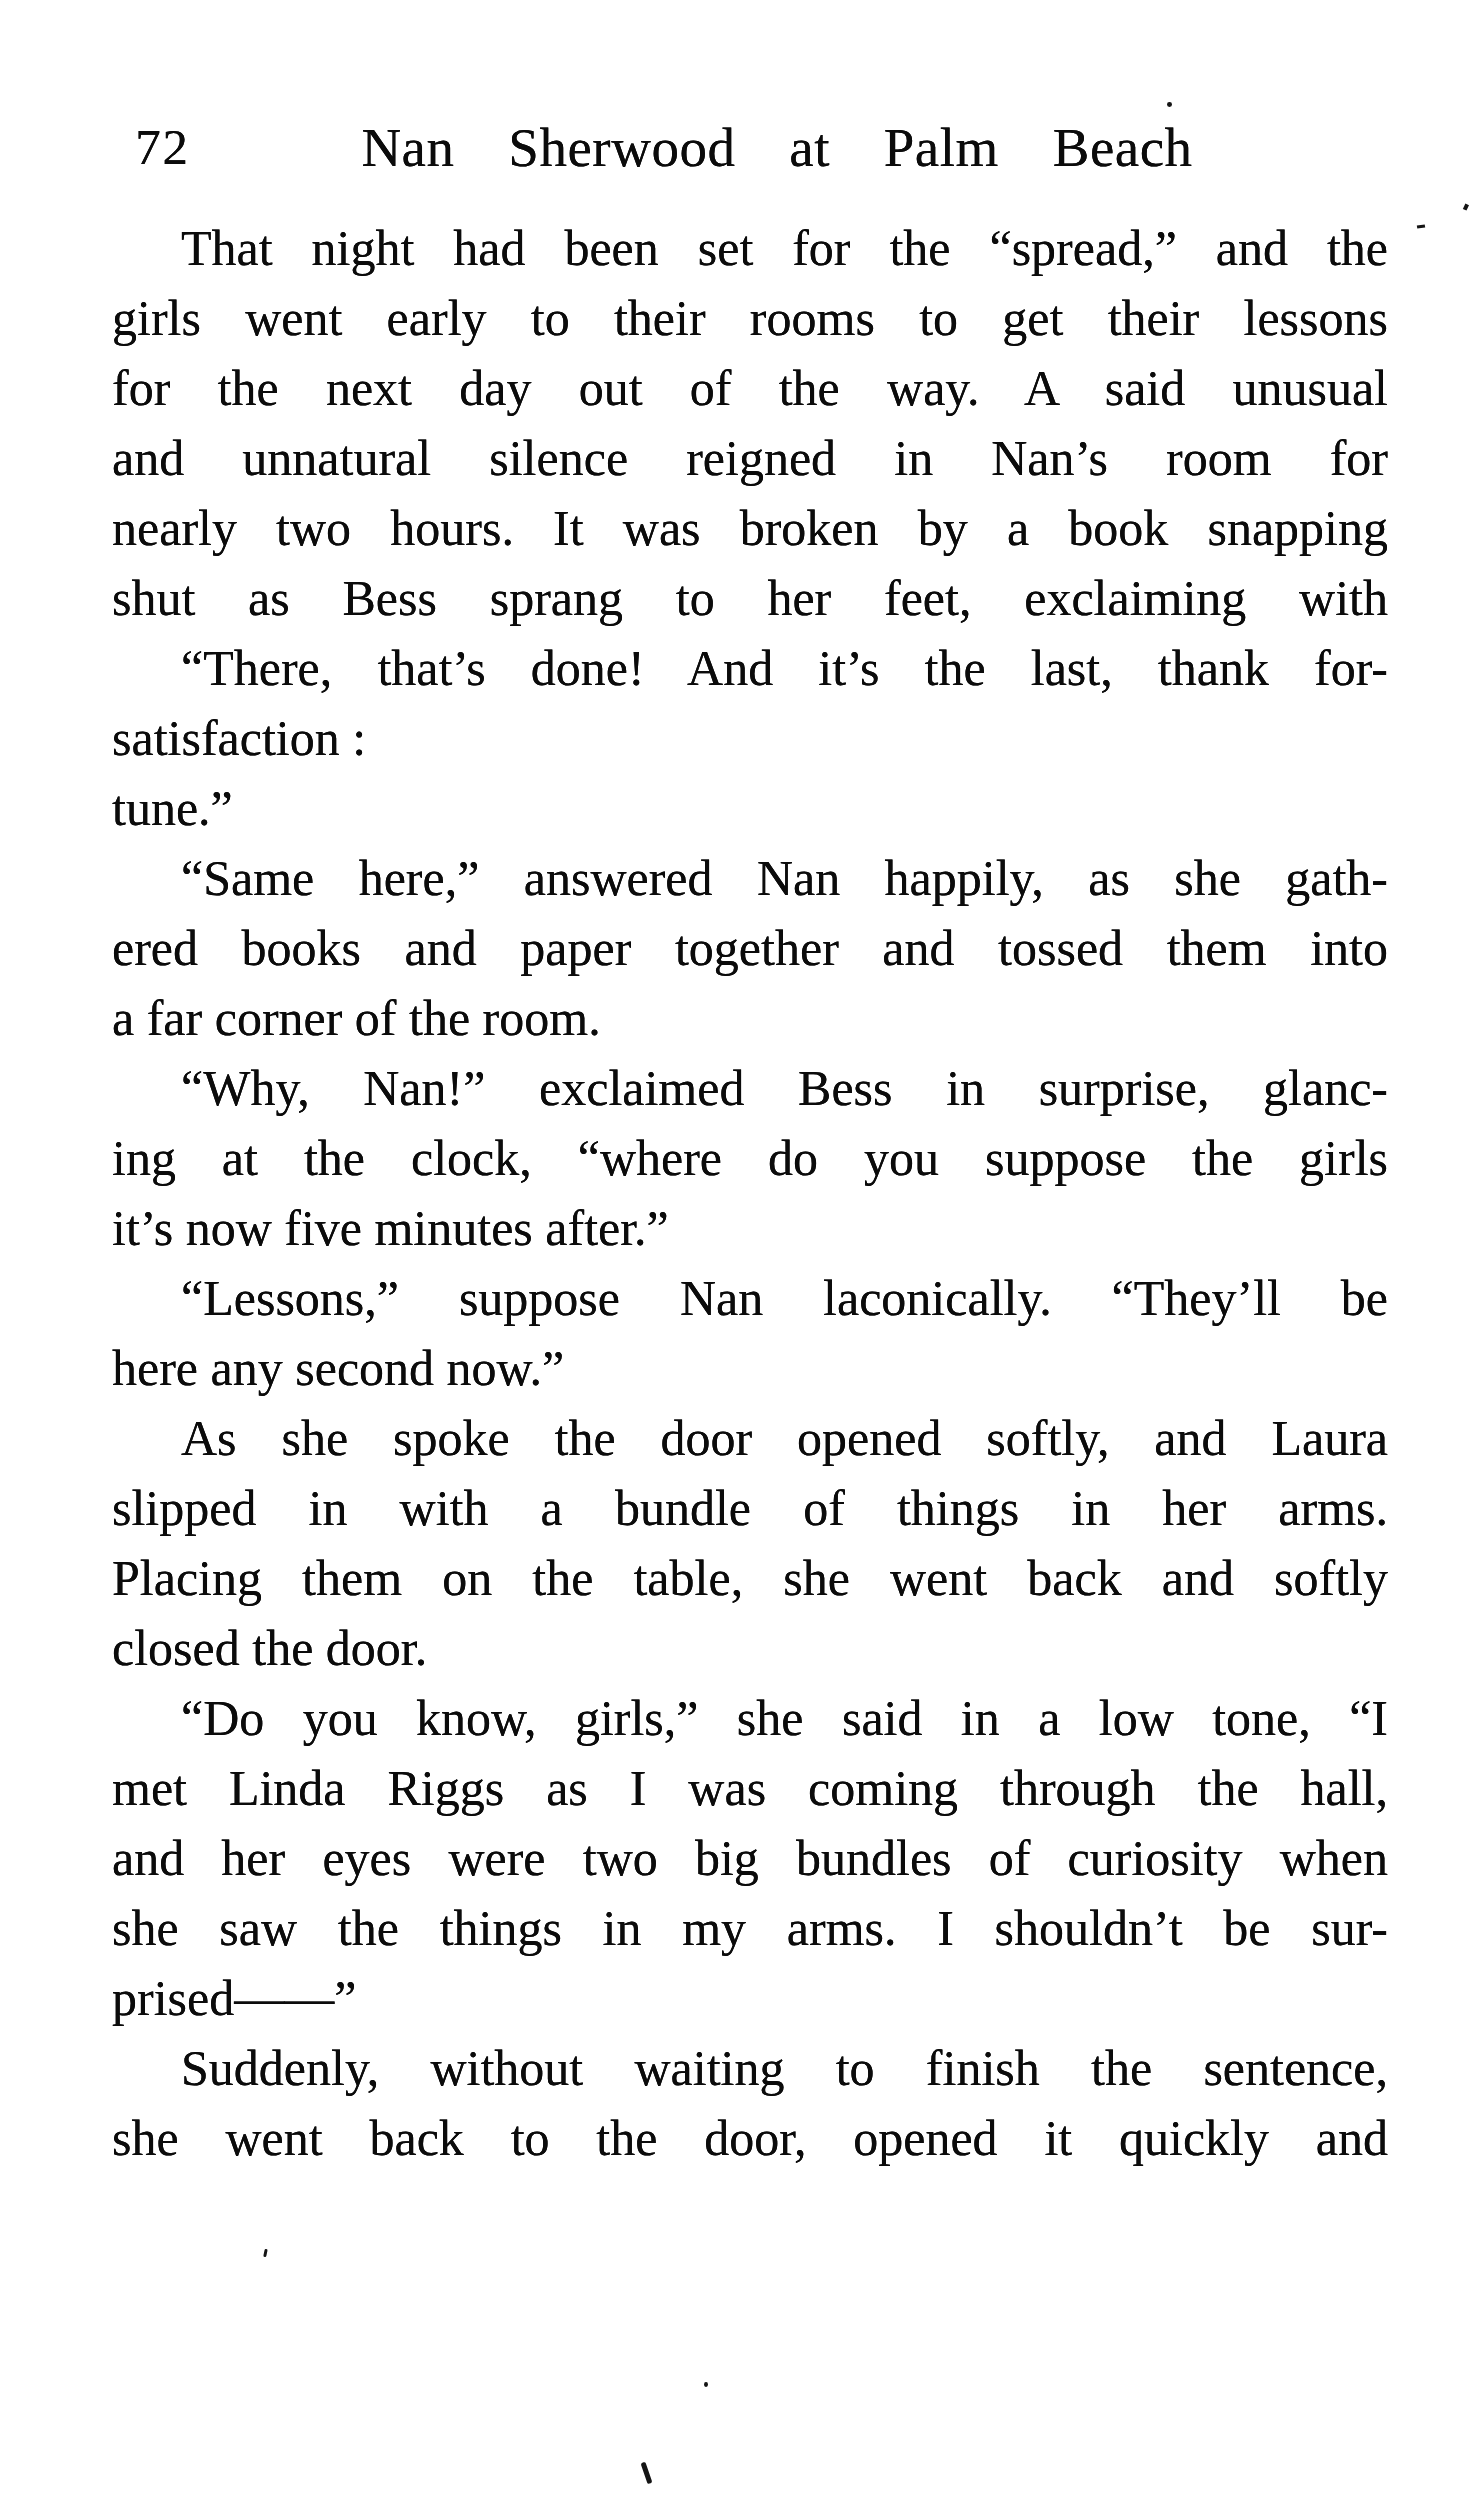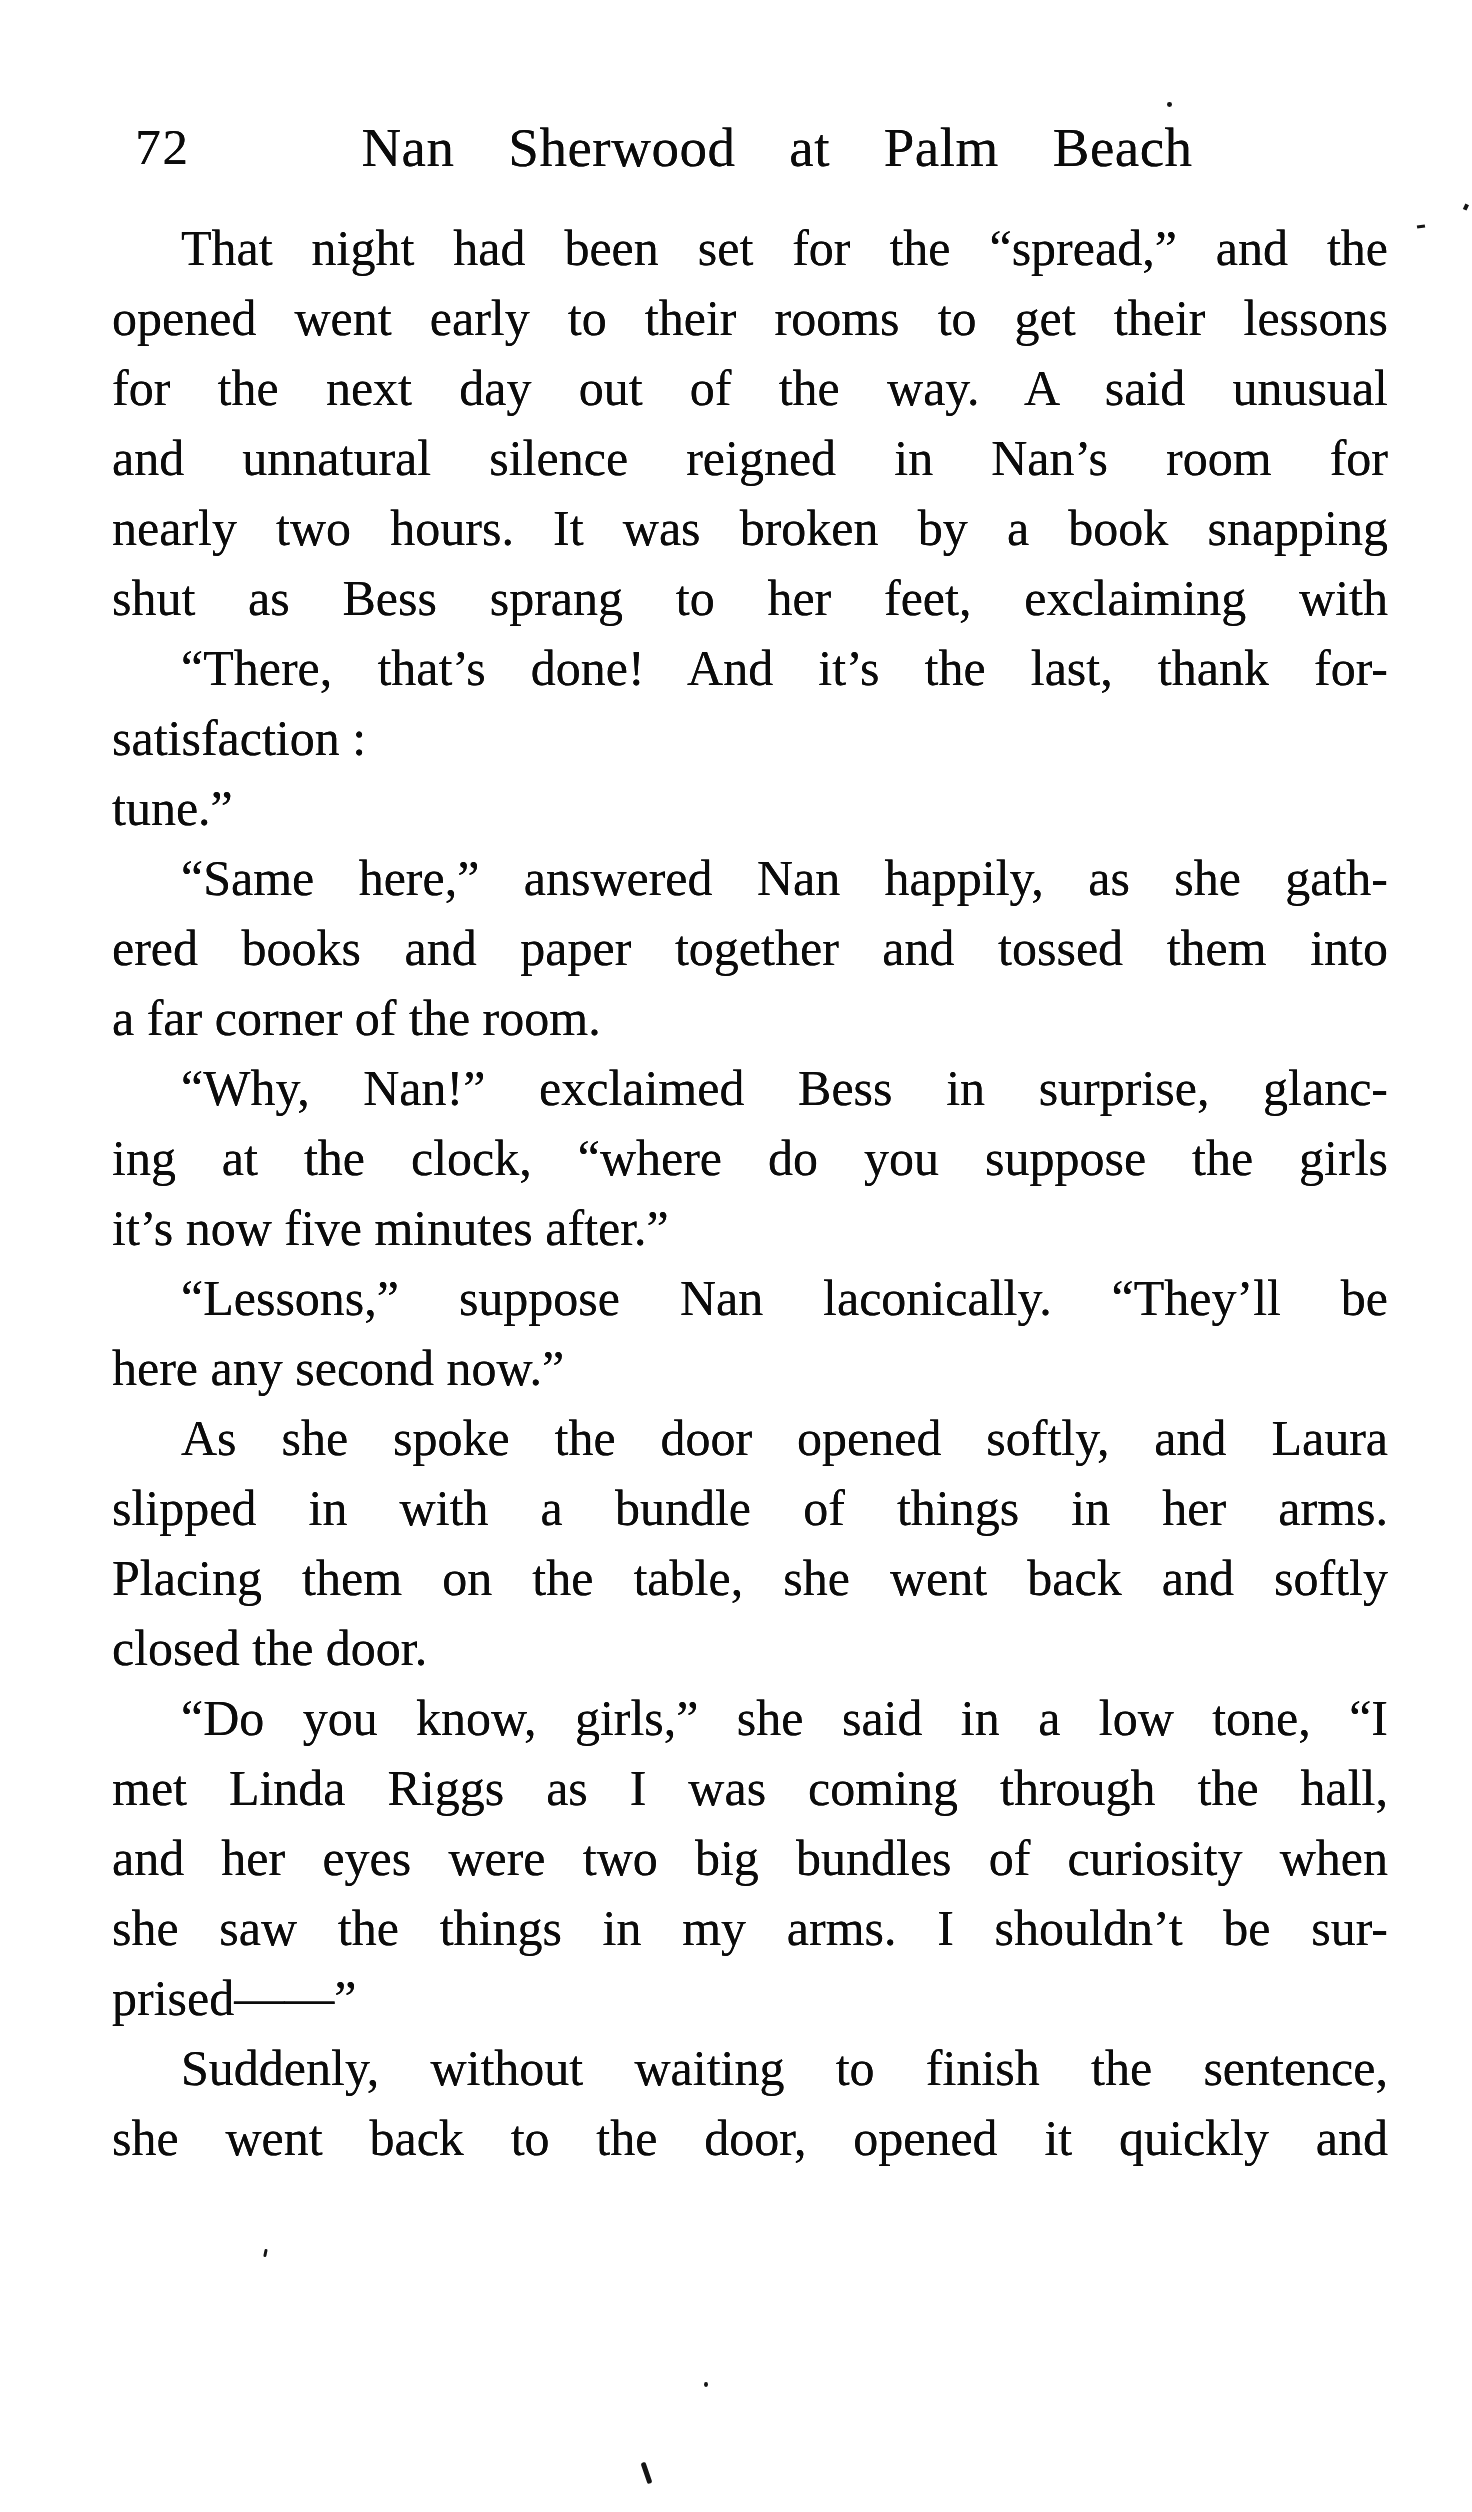--- a/index.html
+++ b/index.html
@@ -76,21 +76,21 @@
 
 <div class="page">
 
   <div class="running-head">
     <div class="page-number">72</div>
     <div class="running-title">Nan Sherwood at Palm Beach</div>
   </div>
 
   <div class="body-text">
     <div class="line indent full">That night had been set for the “spread,” and the</div>
-    <div class="line full">opened went early to their rooms to get their lessons</div>
+    <div class="line full">girls went early to their rooms to get their lessons</div>
     <div class="line full">for the next day out of the way.  A said unusual</div>
     <div class="line full">and unnatural silence reigned in Nan’s room for</div>
     <div class="line full">nearly two hours.  It was broken by a book snapping</div>
     <div class="line full">shut as Bess sprang to her feet, exclaiming with</div>
     <div class="line indent full">“There, that’s done!  And it’s the last, thank for-</div>
     <div class="line">satisfaction :</div>
     <div class="line">tune.”</div>
     <div class="line indent full">“Same here,” answered Nan happily, as she gath-</div>
     <div class="line full">ered books and paper together and tossed them into</div>
     <div class="line">a far corner of the room.</div>

